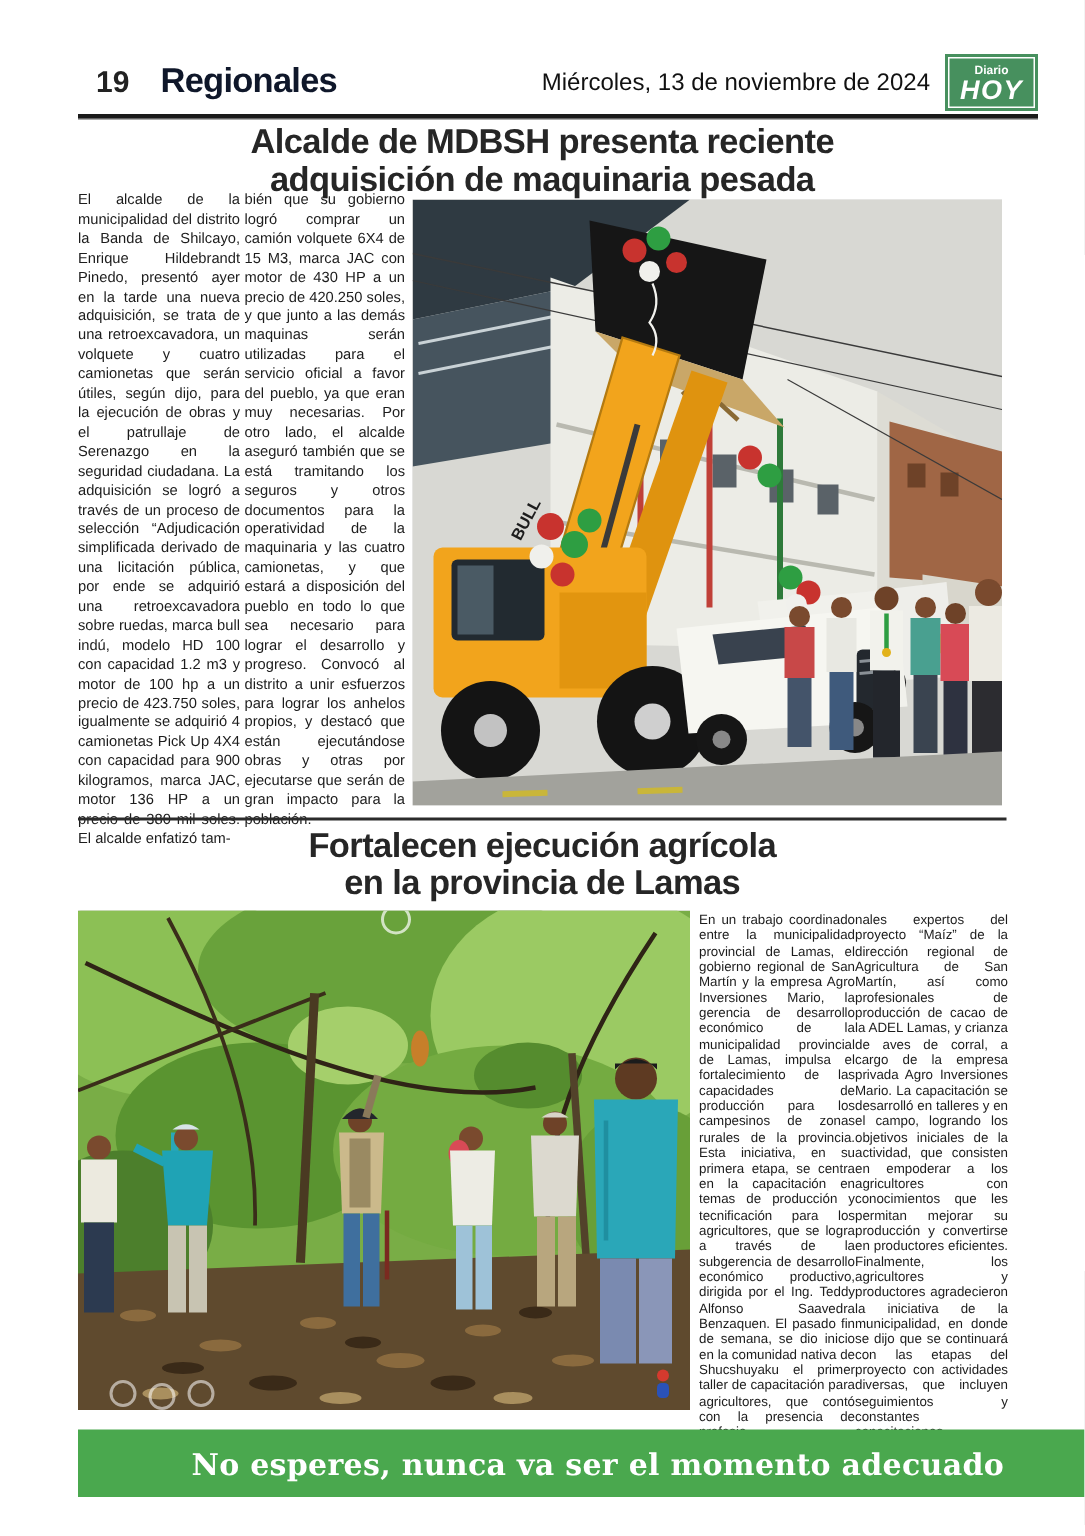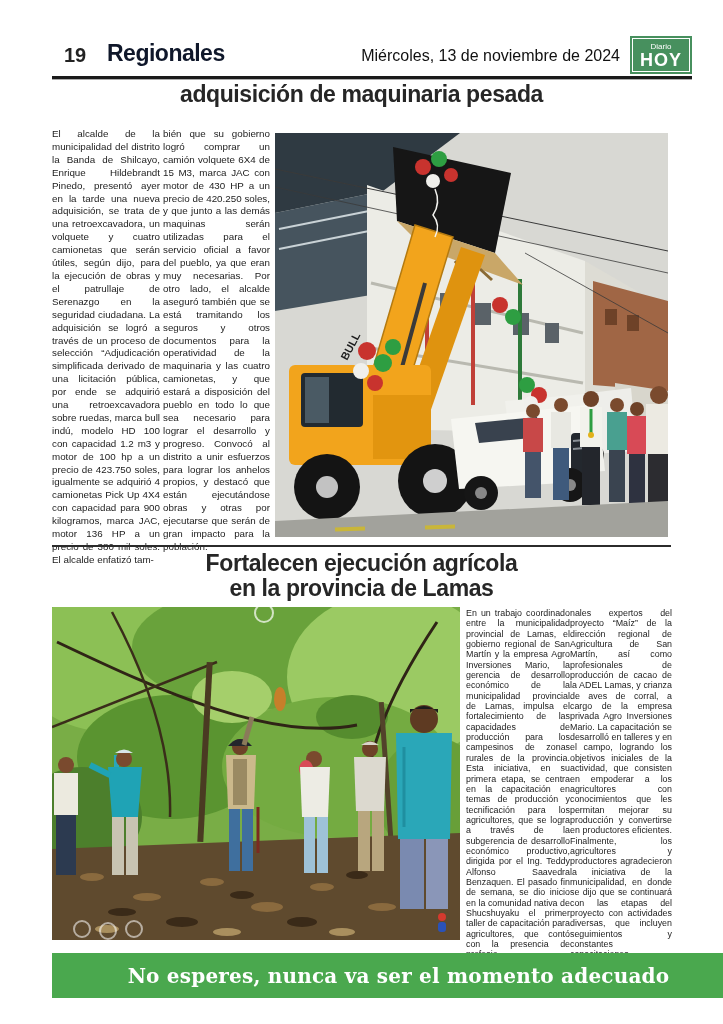--- a/index.html
+++ b/index.html
@@ -7,22 +7,22 @@
         font-family:"Liberation Sans",sans-serif;color:#1b1b1b;overflow:hidden;}
 
   
   .hdr{position:absolute;left:52px;top:38px;width:640px;height:36px;}
   .pageno{position:absolute;left:12px;top:6px;font-size:20px;font-weight:bold;color:#222;}
   .section{position:absolute;left:55px;top:2px;font-size:23px;font-weight:bold;letter-spacing:-0.5px;color:#0f172a;}
   .date{position:absolute;right:72px;top:9px;font-size:16px;color:#111;}
   .logo{position:absolute;right:0;top:-2px;width:62px;height:38px;background:#47905e;
         box-shadow:inset 0 0 0 2px #47905e, inset 0 0 0 3px #ffffff;
         display:flex;flex-direction:column;align-items:center;justify-content:center;}
-  .logo .lt{font-size:8px;color:#fff;font-weight:normal;line-height:9px;}
-  .logo .lm{font-size:18px;color:#fff;font-weight:bold;letter-spacing:1px;line-height:18px;}
+  .logo .lt{font-size:8px;color:#fff;font-weight:bold;line-height:9px;}
+  .logo .lm{font-size:18px;color:#fff;font-weight:bold;letter-spacing:1px;line-height:18px;font-style:italic;}
   .rule{position:absolute;left:52px;top:76px;width:640px;height:3px;background:#1a1a1a;border-bottom:1px solid #aaa;}
 
   
   .title{position:absolute;left:52px;width:619px;text-align:center;font-weight:bold;
          font-size:23px;line-height:24.5px;letter-spacing:-0.4px;color:#262626;}
   #title1{top:82px;}
   #title2{top:551px;}
 
   
   .col{position:absolute;text-align:justify;color:#1c1c1c;}
@@ -57,20 +57,21 @@
     <span class="section">Regionales</span>
     <span class="date">Miércoles, 13 de noviembre de 2024</span>
     <div class="logo">
       <span class="lt">Diario</span>
       <span class="lm">HOY</span>
     </div>
   </div>
   <div class="rule"></div>
 
   <div class="title" id="title1">
+    <div>Alcalde de MDBSH presenta reciente</div>
     <div>adquisición de maquinaria pesada</div>
   </div>
 
   <div class="col a1col" id="a1c1">El alcalde de la municipalidad del distrito la Banda de Shilcayo, Enrique Hildebrandt Pinedo, presentó ayer en la tarde una nueva adquisición, se trata de una retroexcavadora, un volquete y cuatro camionetas que serán útiles, según dijo, para la ejecución de obras y el patrullaje de Serenazgo en la seguridad ciudadana. La adquisición se logró a través de un proceso de selección “Adjudicación simplificada derivado de una licitación pública, por ende se adquirió una retroexcavadora sobre ruedas, marca bull indú, modelo HD 100 con capacidad 1.2 m3 y motor de 100 hp a un precio de 423.750 soles, igualmente se adquirió 4 camionetas Pick Up 4X4 con capacidad para 900 kilogramos, marca JAC, motor 136 HP a un precio de 380 mil soles. El alcalde enfatizó tam-</div>
   <div class="col a1col" id="a1c2">bién que su gobierno logró comprar un camión volquete 6X4 de 15 M3, marca JAC con motor de 430 HP a un precio de 420.250 soles, y que junto a las demás maquinas serán utilizadas para el servicio oficial a favor del pueblo, ya que eran muy necesarias. Por otro lado, el alcalde aseguró también que se está tramitando los seguros y otros documentos para la operatividad de la maquinaria y las cuatro camionetas, y que estará a disposición del pueblo en todo lo que sea necesario para lograr el desarrollo y progreso. Convocó al distrito a unir esfuerzos para lograr los anhelos propios, y destacó que están ejecutándose obras y otras por ejecutarse que serán de gran impacto para la población.</div>
 
   <div class="photo" id="photo1">
     <svg width="393" height="404" viewBox="0 0 393 404" xmlns="http://www.w3.org/2000/svg">
 
       <rect width="393" height="404" fill="#d8d8d3"></rect>

